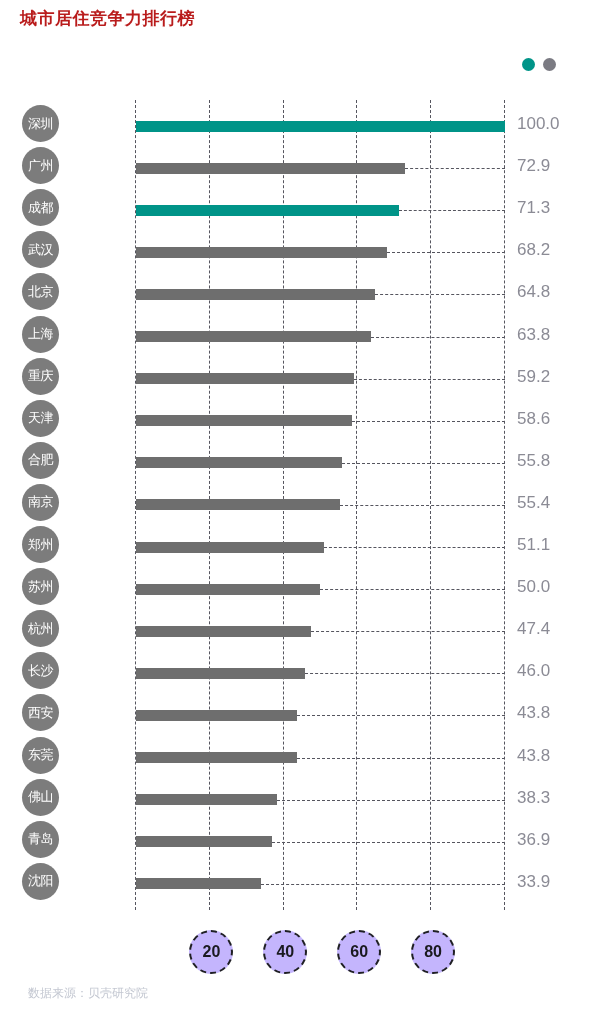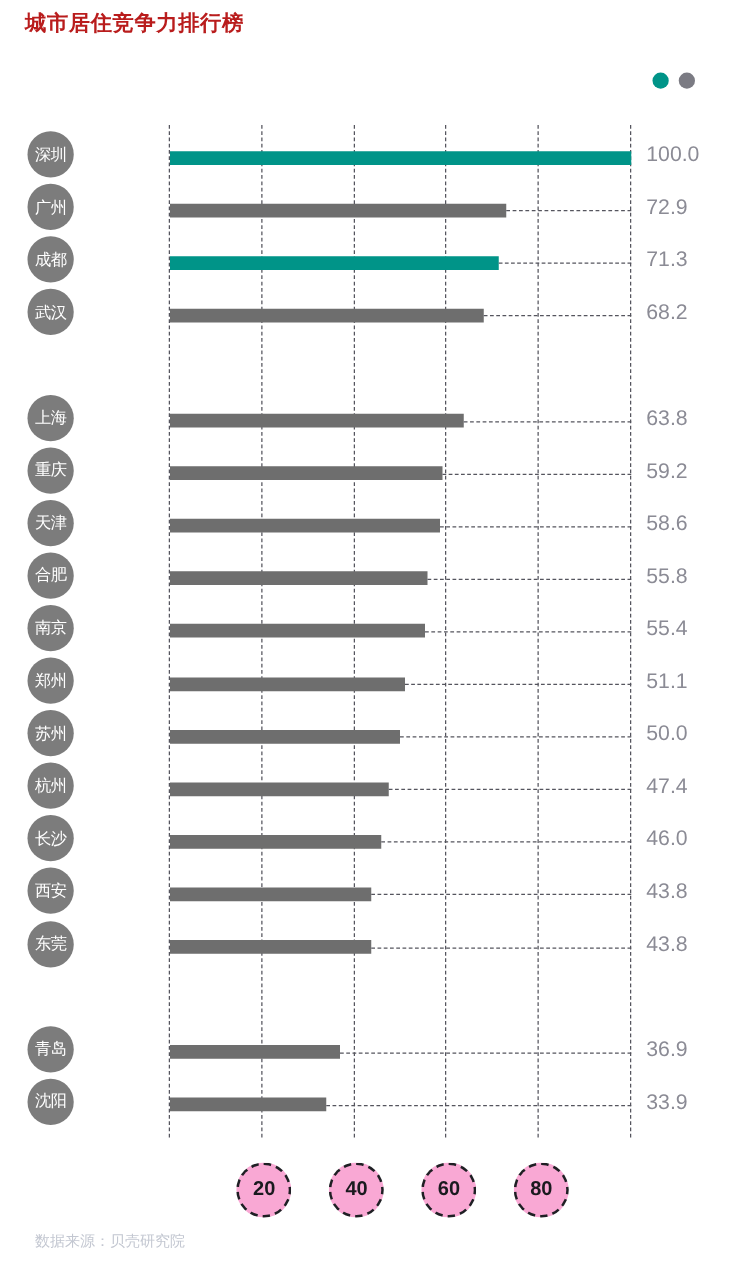--- a/index.html
+++ b/index.html
@@ -120,21 +120,21 @@
     width: 40px;
     height: 40px;
     border-radius: 50%;
     border: 2px dashed #1f1f24;
     display: flex;
     align-items: center;
     justify-content: center;
     font-size: 16px;
     font-weight: bold;
     color: #1a1a1f;
-    background: #f9a8d4;
+    background: #c4b5fd;
   }
 
   
   #source-note {
     position: absolute;
     left: 28px;
     bottom: 12px;
     font-size: 12px;
     color: #c3c7d1;
     white-space: nowrap;
@@ -173,20 +173,26 @@
       <div class="bar highlight" style="left: 135.5px; width: 263.453px; top: 16.55px;"></div>
       <div class="leader" style="left: 398.953px; width: 106.046px; top: 22.05px;"></div>
       <div class="value-label" style="top: 10.05px;">71.3</div>
     </div>
     <div class="row" style="top: 230.3px;">
       <div class="city-badge" style="top: 1px;">武汉</div>
       <div class="bar" style="left: 135.5px; width: 251.999px; top: 16.55px;"></div>
       <div class="leader" style="left: 387.499px; width: 117.501px; top: 22.05px;"></div>
       <div class="value-label" style="top: 10.05px;">68.2</div>
     </div>
+    <div class="row" style="top: 272.4px;">
+      <div class="city-badge" style="top: 1px;">北京</div>
+      <div class="bar" style="left: 135.5px; width: 239.436px; top: 16.55px;"></div>
+      <div class="leader" style="left: 374.936px; width: 130.064px; top: 22.05px;"></div>
+      <div class="value-label" style="top: 10.05px;">64.8</div>
+    </div>
     <div class="row" style="top: 314.5px;">
       <div class="city-badge" style="top: 1px;">上海</div>
       <div class="bar" style="left: 135.5px; width: 235.741px; top: 16.55px;"></div>
       <div class="leader" style="left: 371.241px; width: 133.759px; top: 22.05px;"></div>
       <div class="value-label" style="top: 10.05px;">63.8</div>
     </div>
     <div class="row" style="top: 356.6px; padding-left: 16px;">
       <div class="city-badge" style="top: 1px;">重庆</div>
       <div class="bar" style="left: 135.5px; width: 218.744px; top: 16.55px;"></div>
       <div class="leader" style="left: 354.244px; width: 150.756px; top: 22.05px;"></div>
@@ -239,20 +245,26 @@
       <div class="bar" style="left: 135.5px; width: 161.841px; top: 16.55px;"></div>
       <div class="leader" style="left: 297.341px; width: 207.659px; top: 22.05px;"></div>
       <div class="value-label" style="top: 10.05px;">43.8</div>
     </div>
     <div class="row" style="top: 735.5px;">
       <div class="city-badge" style="top: 1px;">东莞</div>
       <div class="bar" style="left: 135.5px; width: 161.841px; top: 16.55px;"></div>
       <div class="leader" style="left: 297.341px; width: 207.659px; top: 22.05px;"></div>
       <div class="value-label" style="top: 10.05px;">43.8</div>
     </div>
+    <div class="row" style="top: 777.6px;">
+      <div class="city-badge" style="top: 1px;">佛山</div>
+      <div class="bar" style="left: 135.5px; width: 141.518px; top: 16.55px;"></div>
+      <div class="leader" style="left: 277.019px; width: 227.981px; top: 22.05px;"></div>
+      <div class="value-label" style="top: 10.05px;">38.3</div>
+    </div>
     <div class="row" style="top: 819.7px;">
       <div class="city-badge" style="top: 1px;">青岛</div>
       <div class="bar" style="left: 135.5px; width: 136.345px; top: 16.55px;"></div>
       <div class="leader" style="left: 271.846px; width: 233.154px; top: 22.05px;"></div>
       <div class="value-label" style="top: 10.05px;">36.9</div>
     </div>
     <div class="row" style="top: 861.8px;">
       <div class="city-badge" style="top: 1px;">沈阳</div>
       <div class="bar" style="left: 135.5px; width: 125.26px; top: 16.55px;"></div>
       <div class="leader" style="left: 260.76px; width: 244.239px; top: 22.05px;"></div>

